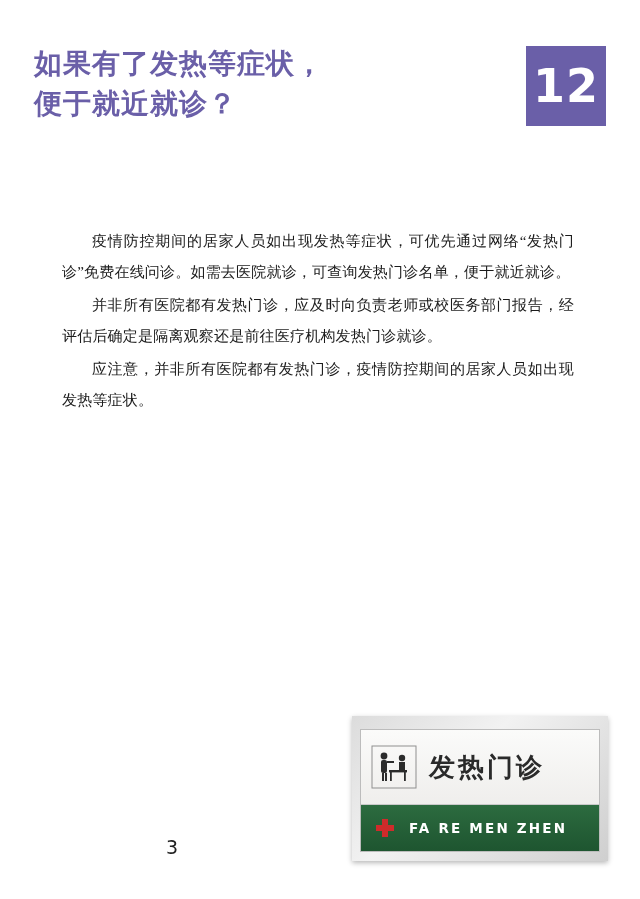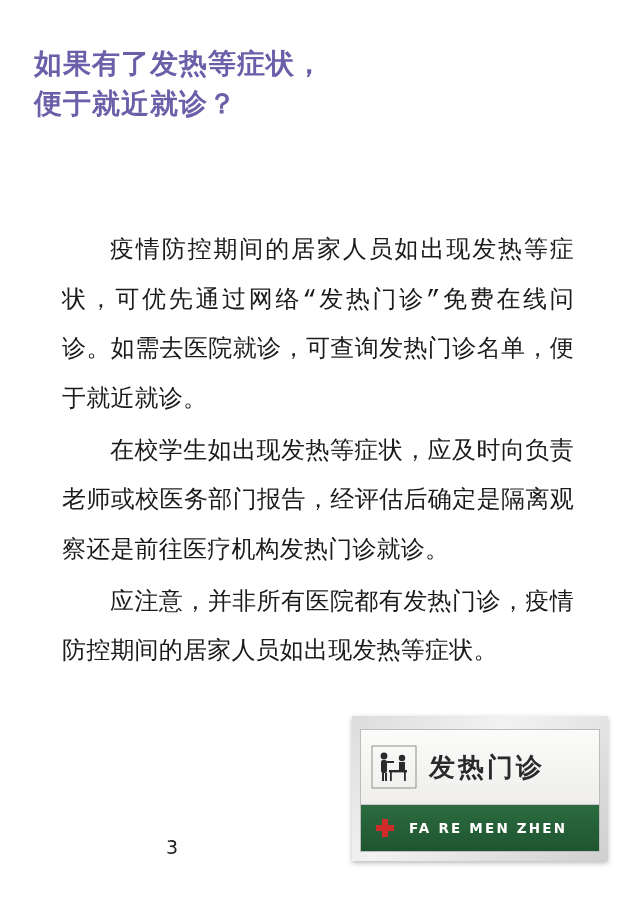--- a/index.html
+++ b/index.html
@@ -61,22 +61,22 @@
   }
 
   
   .body-text {
     position: absolute;
     top: 226px;
     left: 62px;
     width: 512px;
   }
   .para {
-    font-family: Liberation Mono, monospace;
-    font-size: 24px;
+    font-family: Liberation Serif, serif;
+    font-size: 15px;
     color: #1b1b1b;
     line-height: 2.07;
     text-indent: 2em;
     text-align: justify;
     margin: 0 0 2px 0;
     letter-spacing: 0.2px;
   }
 
   
   .page-number {
@@ -183,25 +183,26 @@
 </head>
 <body>
 
 <div class="page">
 
   <div class="header">
     <div class="title-block">
       <div class="title-line">如果有了发热等症状，</div>
       <div class="title-line">便于就近就诊？</div>
     </div>
+    <div class="number-badge">12</div>
   </div>
 
   <div class="body-text">
     <p class="para">疫情防控期间的居家人员如出现发热等症状，可优先通过网络“发热门诊”免费在线问诊。如需去医院就诊，可查询发热门诊名单，便于就近就诊。</p>
-    <p class="para">在校学生如出现发热等症状，应及时向负责老师或校医务部门报告，经评估后确定是隔离观察还是前往医疗机构发热门诊就诊。</p>
+    <p class="para">并非所有医院都有发热门诊，应及时向负责老师或校医务部门报告，经评估后确定是隔离观察还是前往医疗机构发热门诊就诊。</p>
     <p class="para">应注意，并非所有医院都有发热门诊，疫情防控期间的居家人员如出现发热等症状。</p>
   </div>
 
   <div class="photo">
     <div class="plate">
       <div class="topband">
         <div class="pictogram">
           <svg viewBox="0 0 46 44" width="46" height="44" aria-hidden="true">
             <rect x="1" y="1" width="44" height="42" fill="none" stroke="#8f8f8f" stroke-width="1"></rect>
 

